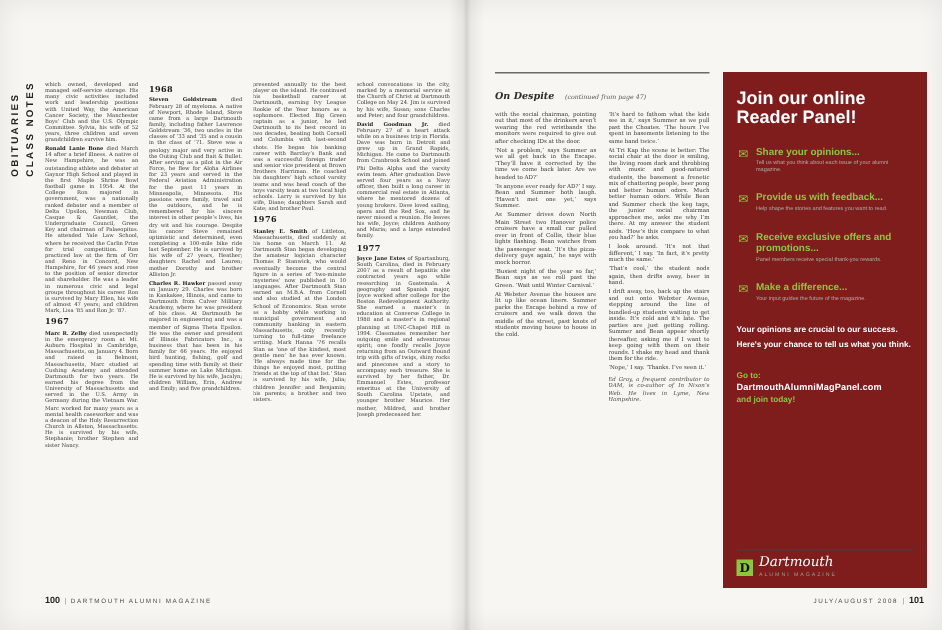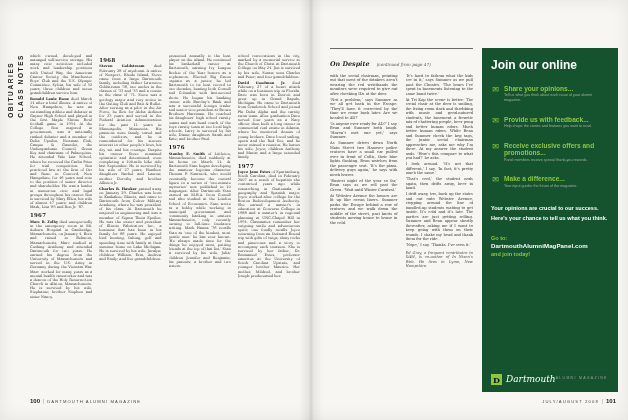--- a/index.html
+++ b/index.html
@@ -27,38 +27,38 @@
   .article-columns{display:flex;gap:8px;height:332px;}
   .col{flex:1;overflow:hidden;}
   .para{margin:0 0 1.6px;font-size:3.5px;line-height:4.15px;text-align:justify;color:#38362f;}
   .article-columns .para{font-size:3.7px;line-height:4.5px;color:#34322c;}
   .para strong{color:#191915;}
   .para.bio{font-style:italic;color:#4a483f;margin-top:3px;}
   .year-head{font-size:5.4px;font-weight:bold;color:#191915;margin:3px 0 1.4px;letter-spacing:0.3px;}
 
   
   .ad-panel{position:absolute;left:482px;top:48px;width:136px;height:344px;
-    background:#14532d;box-sizing:border-box;padding:11px 9px 7px;
+    background:#7f1d1d;box-sizing:border-box;padding:11px 9px 7px;
     display:flex;flex-direction:column;font-family:"Liberation Sans",sans-serif;}
   .ad-title{color:#ffffff;font-weight:bold;font-size:12px;line-height:12.8px;}
   .ad-item{display:flex;gap:4px;margin-top:13px;}
   .ad-icon{flex:0 0 auto;width:9px;height:9px;color:#8dc63f;font-size:8px;line-height:9px;text-align:center;}
   .ad-item-label{color:#8dc63f;font-weight:bold;font-size:6.6px;line-height:7.4px;}
   .ad-item-sub{color:#a8ac9f;font-size:3.7px;line-height:4.6px;margin-top:1.2px;}
   .ad-emphasis{margin-top:16px;}
   .ad-emphasis div{color:#ffffff;font-weight:bold;font-size:5.5px;line-height:6.6px;margin-bottom:3.5px;}
   .ad-cta{margin-top:10px;}
   .cta-label{color:#8dc63f;font-weight:bold;font-size:5.5px;display:block;}
   .cta-url{color:#ffffff;font-weight:bold;font-size:6.1px;display:block;margin-top:1.5px;letter-spacing:0.1px;}
   .cta-suffix{color:#8dc63f;font-weight:bold;font-size:5.5px;display:block;margin-top:1.5px;}
   .ad-brand{margin-top:auto;border-top:0.6px solid #3d4138;padding-top:4.5px;display:flex;align-items:center;gap:4px;}
   .brand-d{width:11px;height:11px;background:#8dc63f;color:#0e100d;
     font-family:"DejaVu Serif",serif;font-weight:bold;font-size:8px;
     display:flex;align-items:center;justify-content:center;}
-  .brand-text{display:flex;flex-direction:row;}
+  .brand-text{display:flex;flex-direction:column;}
   .brand-name{font-family:"DejaVu Serif",serif;font-style:italic;color:#ffffff;font-size:9px;line-height:9px;}
   .brand-sub{color:#9aa093;font-size:3.5px;letter-spacing:1.3px;text-transform:uppercase;margin-top:1px;}
 
   
   .footer{position:absolute;top:398px;display:flex;align-items:baseline;gap:3px;
     font-family:"Liberation Sans",sans-serif;color:#3c3b36;}
   .footer.left{left:30px;}
   .footer.right{right:12px;}
   .page-num{font-weight:bold;font-size:6px;color:#242420;}
   .footer-sep{font-size:4.5px;color:#8a887f;}
@@ -123,20 +123,21 @@
           <p class="para">I drift away, too, back up the stairs and out onto Webster Avenue, stepping around the line of bundled-up students waiting to get inside. It’s cold and it’s late. The parties are just getting rolling. Summer and Bean appear shortly thereafter, asking me if I want to keep going with them on their rounds. I shake my head and thank them for the ride.</p>
           <p class="para">‘Nope,’ I say. ‘Thanks. I’ve seen it.’</p>
           <p class="para bio">Ed Gray, a frequent contributor to DAM, is co-author of In Nixon’s Web. He lives in Lyme, New Hampshire.</p>
         </div>
     </div>
   </div>
 
   <div class="ad-panel">
     <div class="ad-title">
       <div>Join our online</div>
+      <div>Reader Panel!</div>
     </div>
 
     <div>
         <div class="ad-item">
           <span class="ad-icon">✉</span>
           <div class="ad-item-text">
             <div class="ad-item-label">Share your opinions...</div>
             <div class="ad-item-sub">Tell us what you think about each issue of your alumni magazine.</div>
           </div>
         </div>

